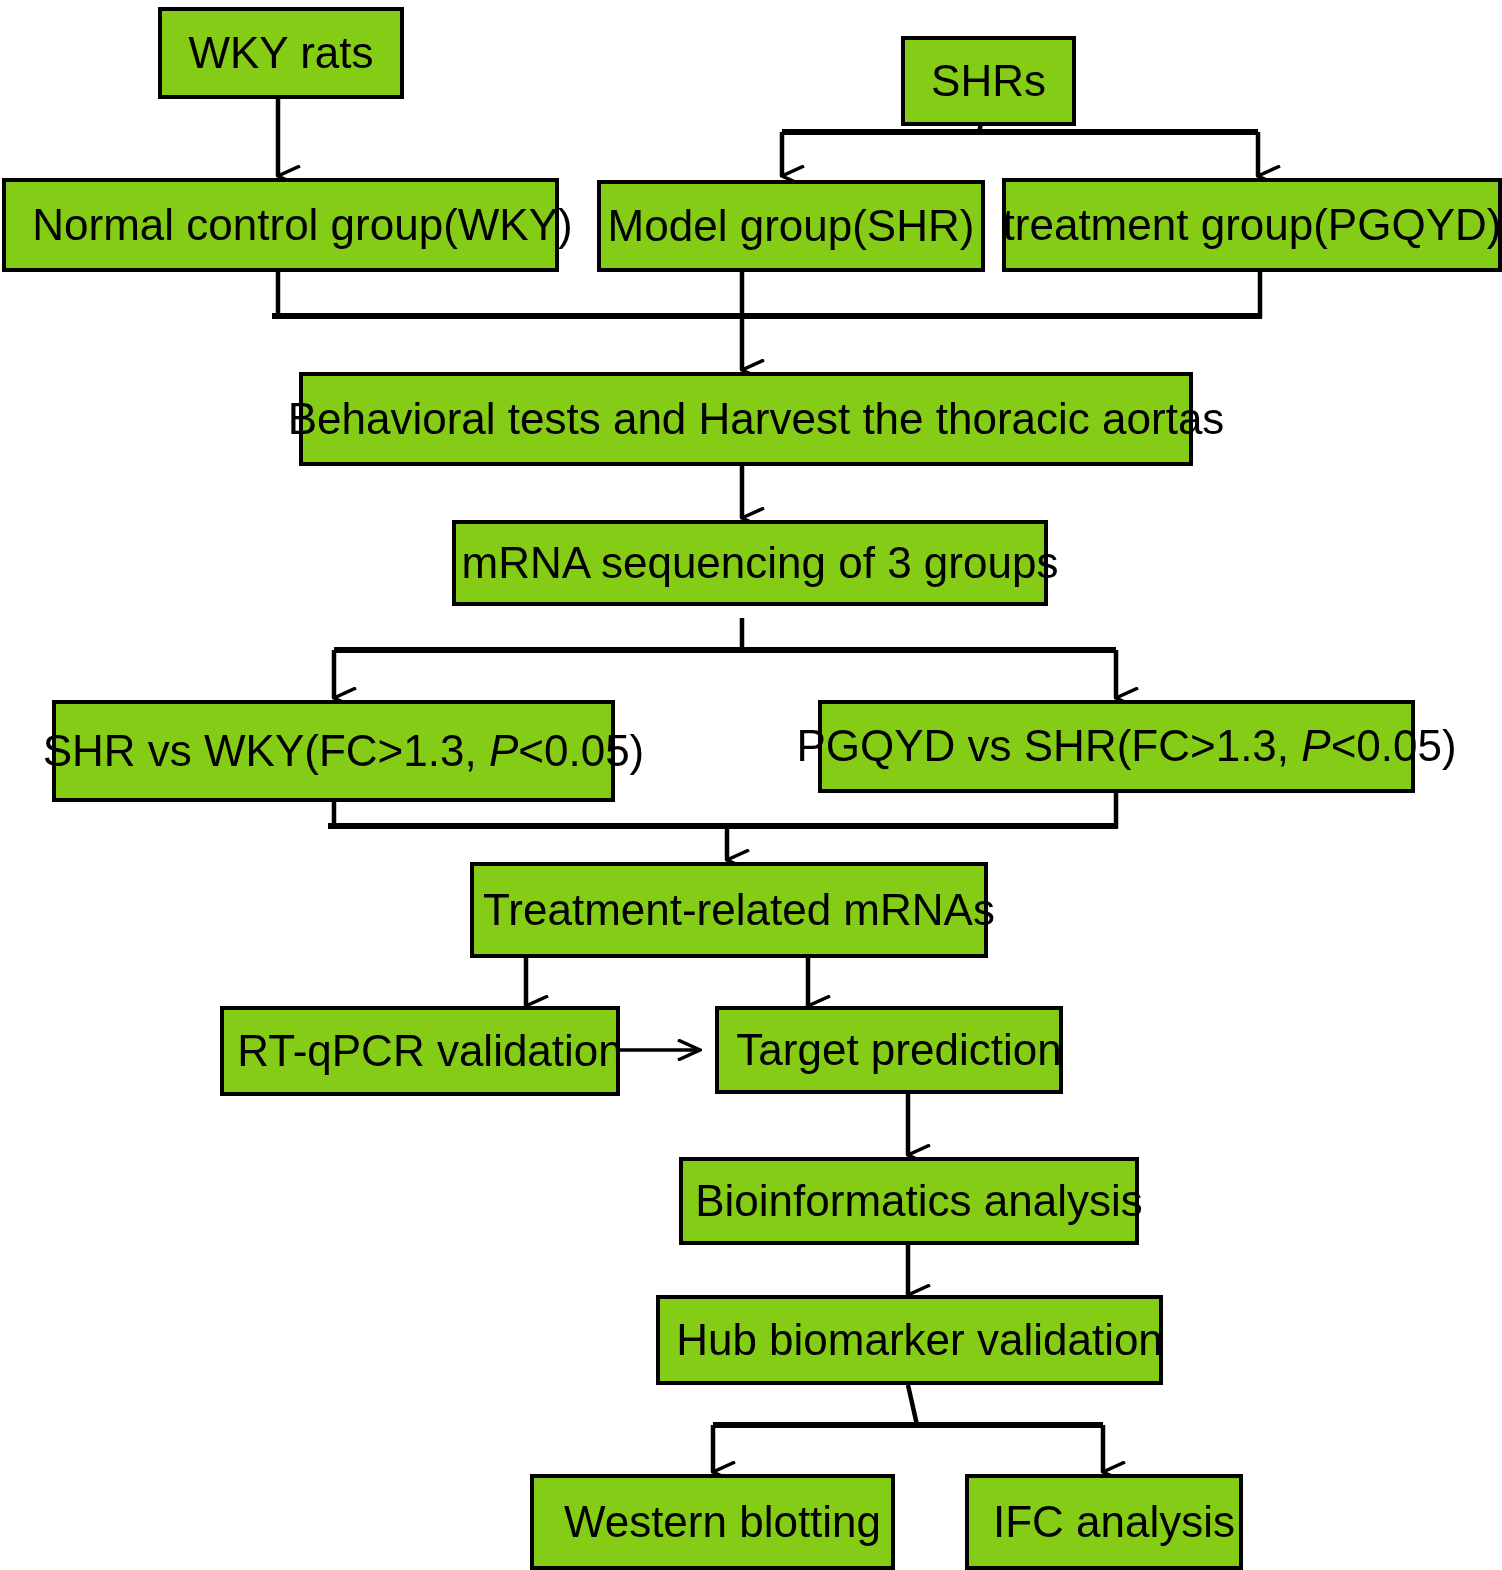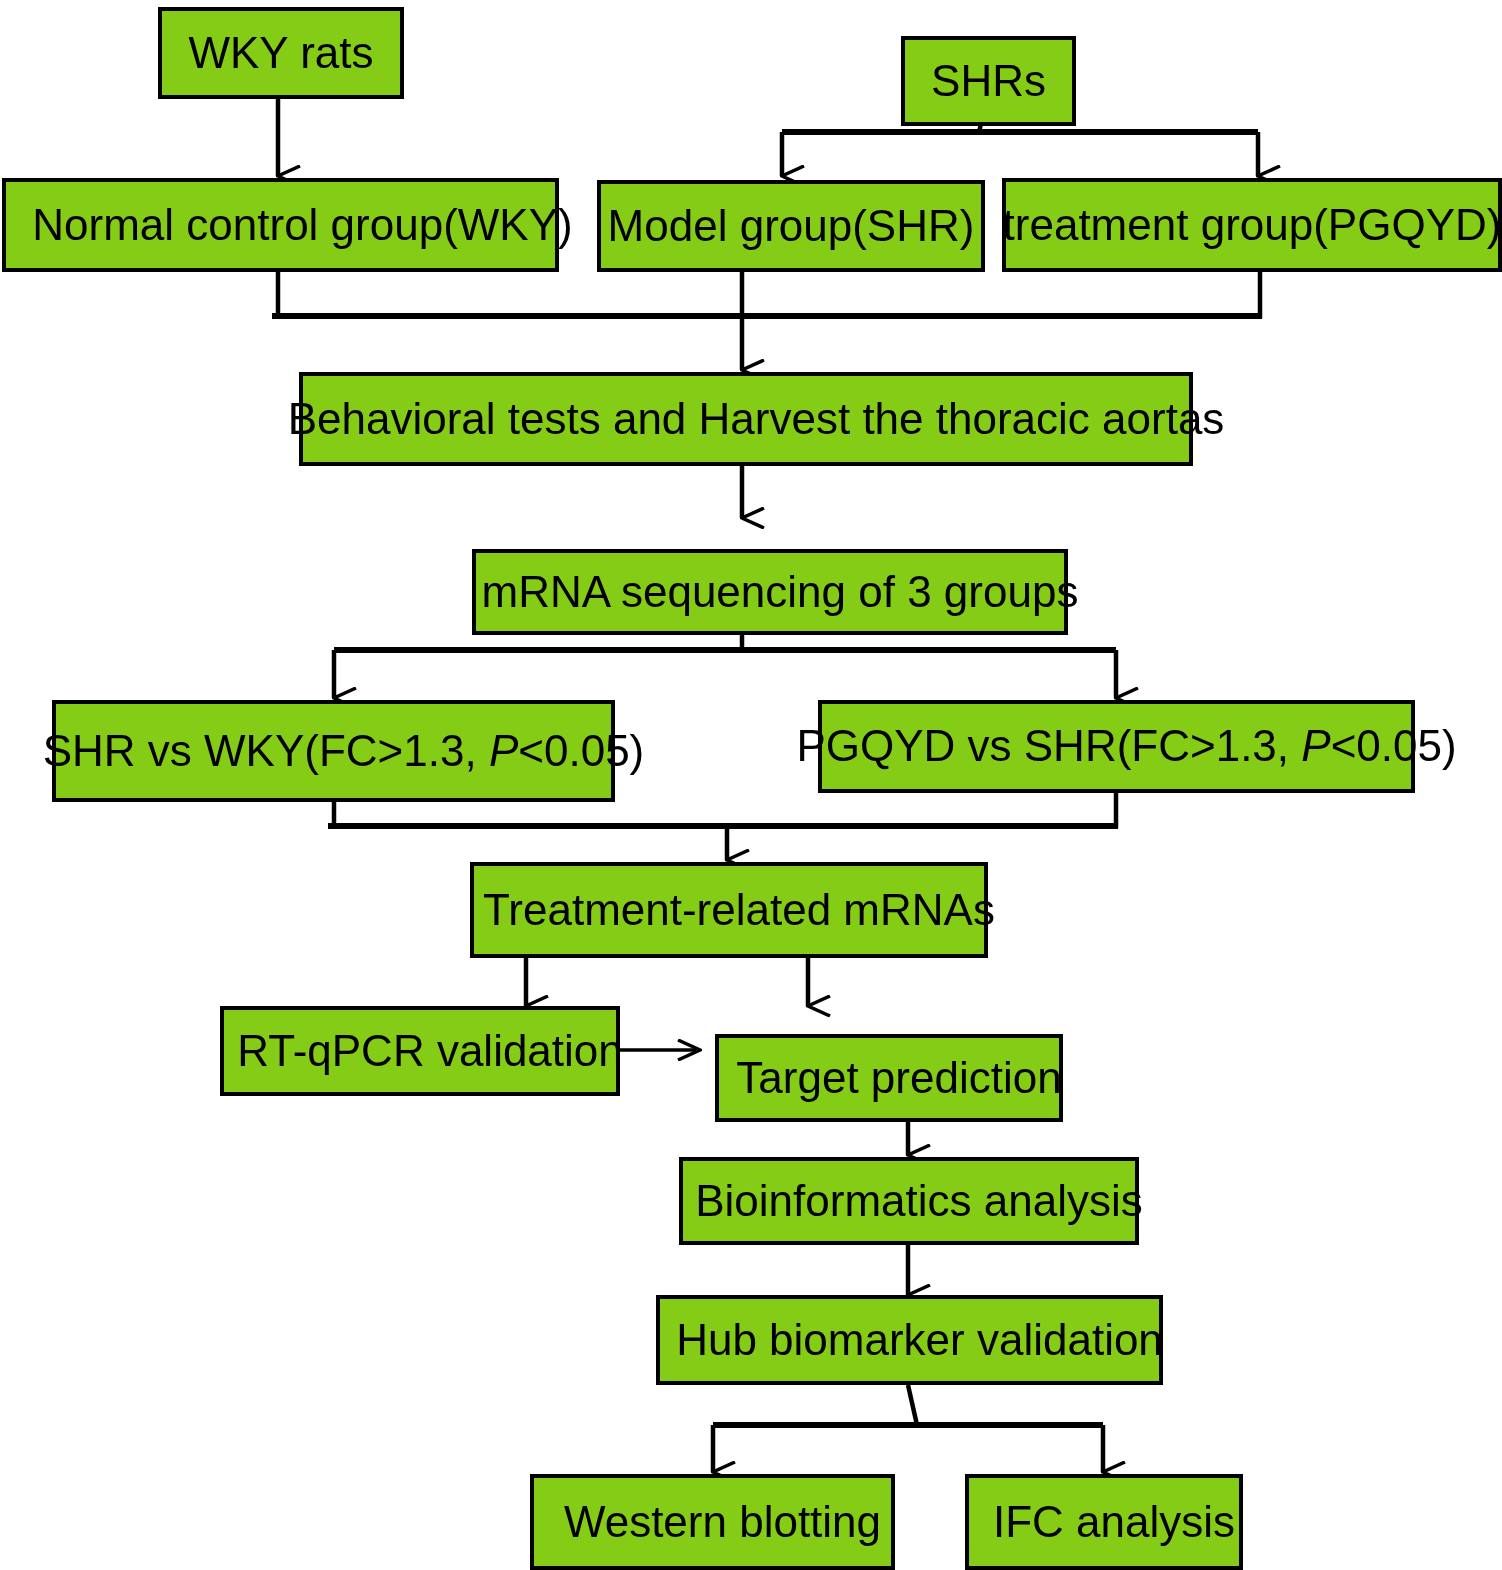--- a/index.html
+++ b/index.html
@@ -122,41 +122,41 @@
   </div>
 
   <div class="node f44" style="left:1002px; top:178px; width:500px; height:94px;">
     <span class="label">treatment group(PGQYD)</span>
   </div>
 
   <div class="node f42" style="left:299px; top:372px; width:894px; height:94px;">
     <span class="label">Behavioral tests and Harvest the thoracic aortas</span>
   </div>
 
-  <div class="node f42" style="left:472px; top:520px; width:596px; height:86px;margin-top:29px;">
+  <div class="node f42" style="left:452px; top:520px; width:596px; height:86px;">
     <span class="label">mRNA sequencing of 3 groups</span>
   </div>
 
   <div class="node f42" style="left:52px; top:700px; width:563px; height:102px;">
     <span class="label"><span>SHR vs WKY(FC&gt;1.3, </span><span class="ital">P</span><span>&lt;0.05)</span></span>
   </div>
 
   <div class="node f42" style="left:818px; top:700px; width:597px; height:93px;text-align:right;">
     <span class="label"><span>PGQYD vs SHR(FC&gt;1.3, </span><span class="ital">P</span><span>&lt;0.05)</span></span>
   </div>
 
   <div class="node f42" style="left:470px; top:862px; width:518px; height:96px;">
     <span class="label">Treatment-related mRNAs</span>
   </div>
 
   <div class="node f42" style="left:220px; top:1006px; width:400px; height:90px;">
     <span class="label">RT-qPCR validation</span>
   </div>
 
-  <div class="node f42" style="left:715px; top:1006px; width:348px; height:88px;margin-top:28px;">
+  <div class="node f42" style="left:715px; top:1006px; width:348px; height:88px;">
     <span class="label">Target prediction</span>
   </div>
 
   <div class="node f42" style="left:679px; top:1157px; width:460px; height:88px;">
     <span class="label">Bioinformatics analysis</span>
   </div>
 
   <div class="node f42" style="left:656px; top:1295px; width:507px; height:90px;">
     <span class="label">Hub biomarker validation</span>
   </div>

